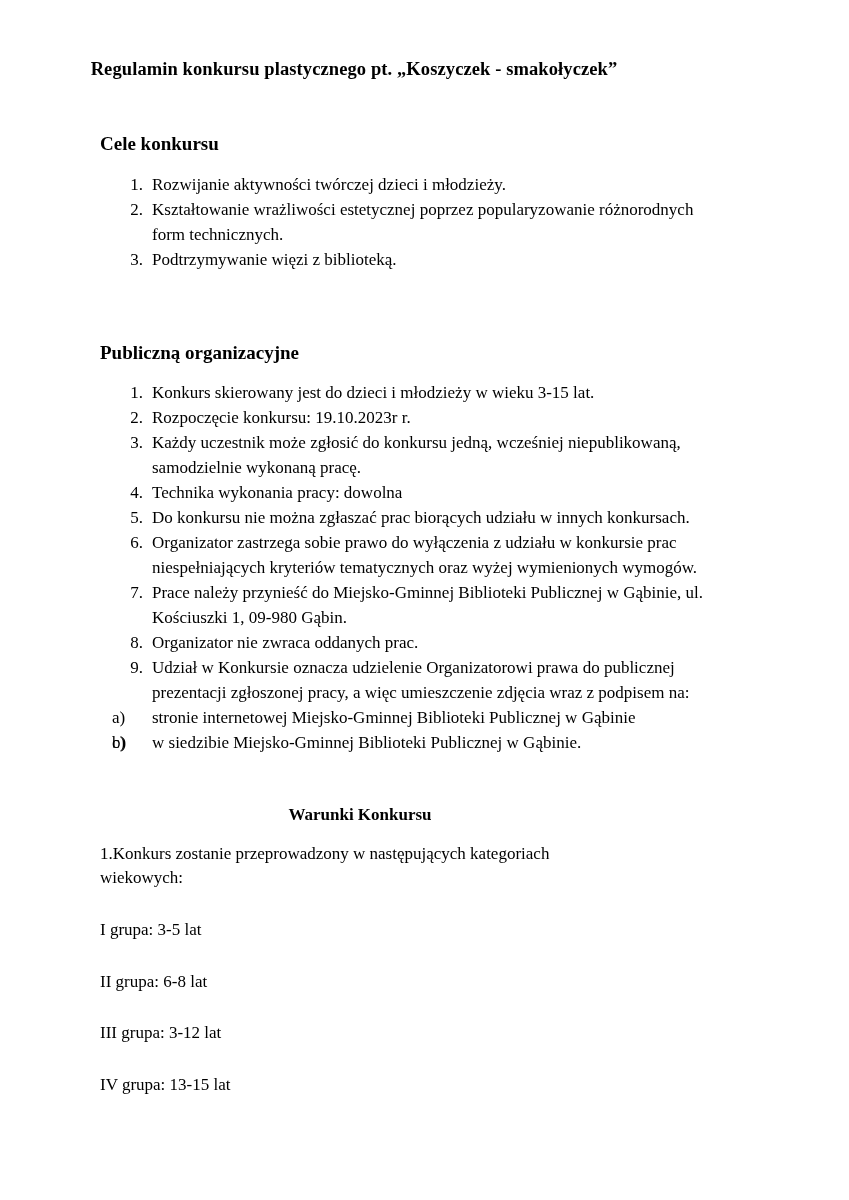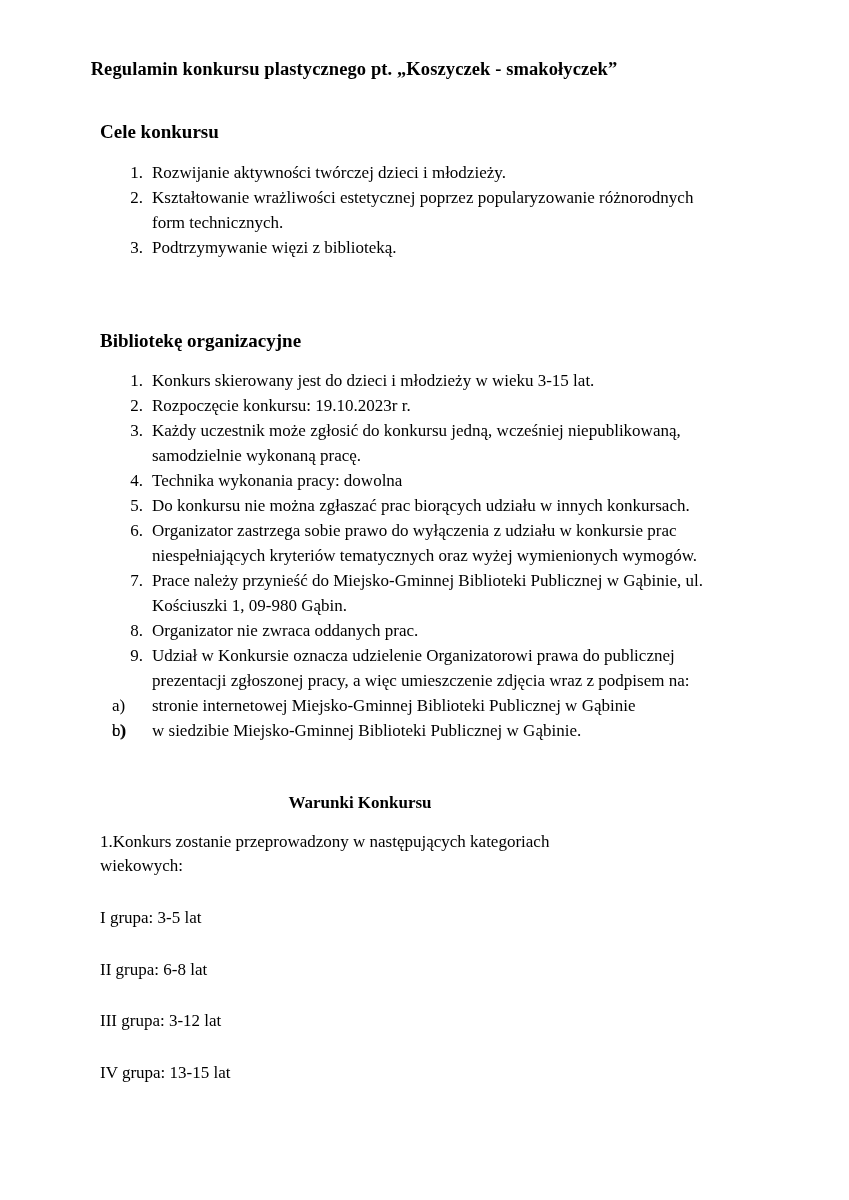--- a/index.html
+++ b/index.html
@@ -50,21 +50,21 @@
     white-space: pre-line;
   }
 
   
   .section-heading {
     margin-left: 100px;
     font-weight: bold;
     font-size: 19px;
     line-height: 1.3;
   }
-  .heading-cele { margin-top: 39px; }
+  .heading-cele { margin-top: 51px; }
   .heading-zalozenia { margin-top: 0; }
 
   
   ol.num-list {
     margin: 0;
     padding: 0;
     list-style: none;
     font-size: 17px;
     line-height: 1.47;
   }
@@ -151,21 +151,21 @@
       <span class="item-text">Kształtowanie wrażliwości estetycznej  poprzez popularyzowanie różnorodnych form technicznych.</span>
     </li>
     <li>
       <span class="marker">3.</span>
       <span class="item-text">Podtrzymywanie więzi z biblioteką.</span>
     </li>
   </ol>
 
   <div class="spacer-mid"></div>
 
-  <h2 class="section-heading heading-zalozenia" style="margin-top:42px;">Bibliotekę organizacyjne</h2>
+  <h2 class="section-heading heading-zalozenia" style="margin-top:42px;">Publiczną organizacyjne</h2>
 
   <ol class="num-list list-zalozenia">
     <li>
       <span class="marker">1.</span>
       <span class="item-text">Konkurs skierowany jest do dzieci i młodzieży w wieku  3-15 lat.</span>
     </li>
     <li>
       <span class="marker">2.</span>
       <span class="item-text">Rozpoczęcie konkursu: 19.10.2023r r.</span>
     </li>

